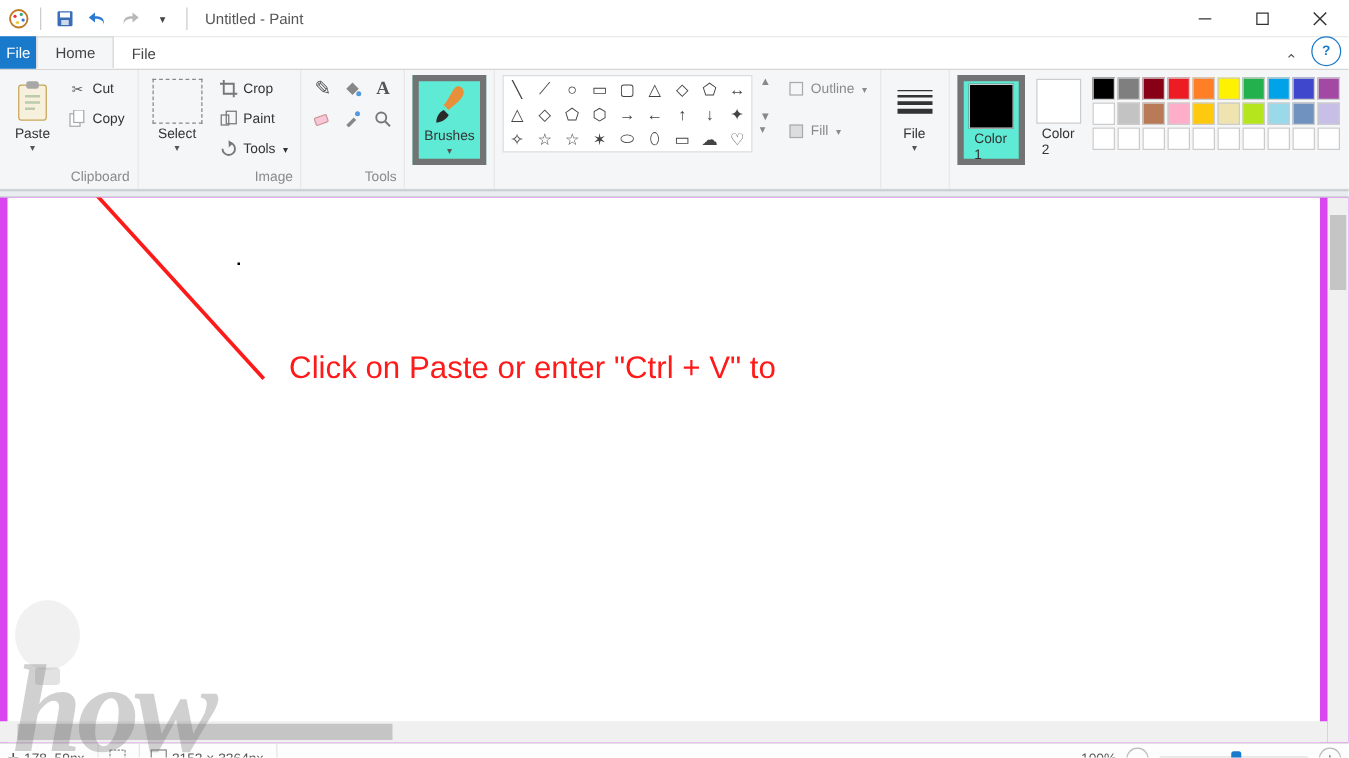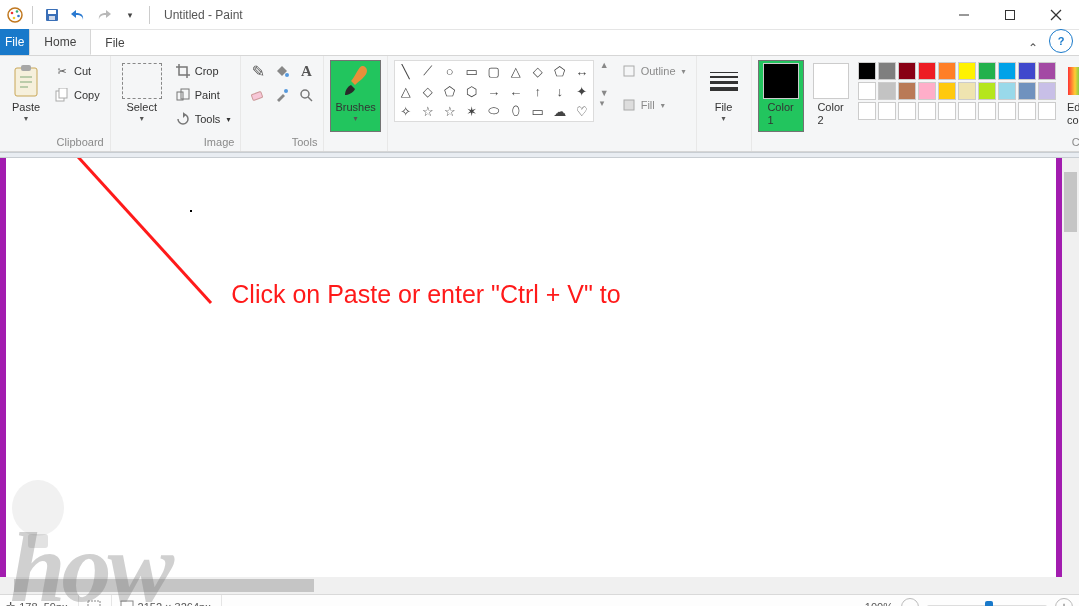--- a/index.html
+++ b/index.html
@@ -22,21 +22,21 @@
 .tabs .tab.active { background:#f5f6f7; border:1px solid #d6d6d6; border-bottom:1px solid #f5f6f7; }
 .tabs .collapse { margin-left:auto; width:28px; text-align:center; color:#555; cursor:pointer; font-size:12px;}
 .tabs .help { width:24px; height:24px; border-radius:50%; border:1px solid #1979ca; color:#1979ca; display:flex; align-items:center; justify-content:center; margin:0 6px 2px 2px; font-size:11px; font-weight:bold; cursor:pointer;}
 
 
 .ribbon { height:96px; background:#f5f6f7; display:flex; border-bottom:1px solid #d6d6d6; }
 .group { height:100%; border-right:1px solid #e8e8e8; display:flex; flex-direction:column; padding:4px 6px 0 6px; }
 .group .group-body { flex:1; display:flex; align-items:flex-start; gap:4px; }
 .group .group-label { text-align:right; font-size:11px; color:#8a8a8a; padding:2px 0 3px;}
 .bigbtn { display:flex; flex-direction:column; align-items:center; justify-content:flex-start; min-width:40px; height:72px; padding:2px 4px; cursor:pointer; border:1px solid transparent; }
-.bigbtn.active { background:#22c55e; border:1px solid #737373; }
+.bigbtn.active { background:#5eead4; border:5px solid #737373; }
 .bigbtn .icon { height:36px; display:flex; align-items:center; justify-content:center; }
 .bigbtn .lbl { font-size:11px; color:#333; text-align:left; line-height:1.15; margin-top:2px;}
 .bigbtn .caret { font-size:8px; color:#555; }
 .smallstack { display:flex; flex-direction:column; gap:2px; }
 .smallbtn { height:22px; display:flex; align-items:center; gap:4px; font-size:11px; color:#333; padding:0 4px; cursor:pointer;}
 .smallbtn .si { width:16px; height:16px; display:flex; align-items:center; justify-content:center; color:#555;}
 .tools-grid { display:grid; grid-template-columns:repeat(3,22px); grid-auto-rows:22px; gap:2px; }
 .tools-grid div { display:flex; align-items:center; justify-content:center; color:#555; cursor:pointer; }
 
 .shapes-grid { display:grid; grid-template-columns:repeat(9,22px); grid-auto-rows:20px; border:1px solid #dcdcdc; background:#fff; }
@@ -49,21 +49,21 @@
 
 .color-swatch { width:36px; height:36px; border:1px solid #ccc; }
 .color-grid { display:grid; grid-template-columns:repeat(10,18px); grid-auto-rows:18px; gap:2px;}
 .color-grid div { border:1px solid #ccc; }
 
 .dashed-box { width:40px; height:36px; border:1px dashed #888; }
 
 
 .workspace { position:relative; height:436px; display:flex; }
 .rulerstrip { height:6px; background:#e9edf2; border-top:1px solid #c8cdd2; border-bottom:1px solid #c8cdd2;}
-.canvas-wrap { position:relative; flex:1; background:#a21caf; overflow:hidden;}
+.canvas-wrap { position:relative; flex:1; background:#d946ef; overflow:hidden;}
 .canvas { position:absolute; left:6px; top:0; width:1050px; height:100%; background:#fff; }
 .vscroll { position:absolute; right:0; top:0; width:17px; height:100%; background:#f0f0f0;}
 .vscroll .thumb { position:absolute; top:14px; left:2px; width:13px; height:60px; background:#c5c5c5;}
 .hscroll { position:absolute; bottom:0; left:0; right:17px; height:17px; background:#f0f0f0;}
 .hscroll .thumb { position:absolute; left:14px; top:2px; width:300px; height:13px; background:#c5c5c5;}
 
 .annotation-text { position:absolute; color:#ff1a1a; font-family: Arial, sans-serif; font-size:25px; text-align:center; line-height:1.35;}
 .arrow { position:absolute; }
 
 

